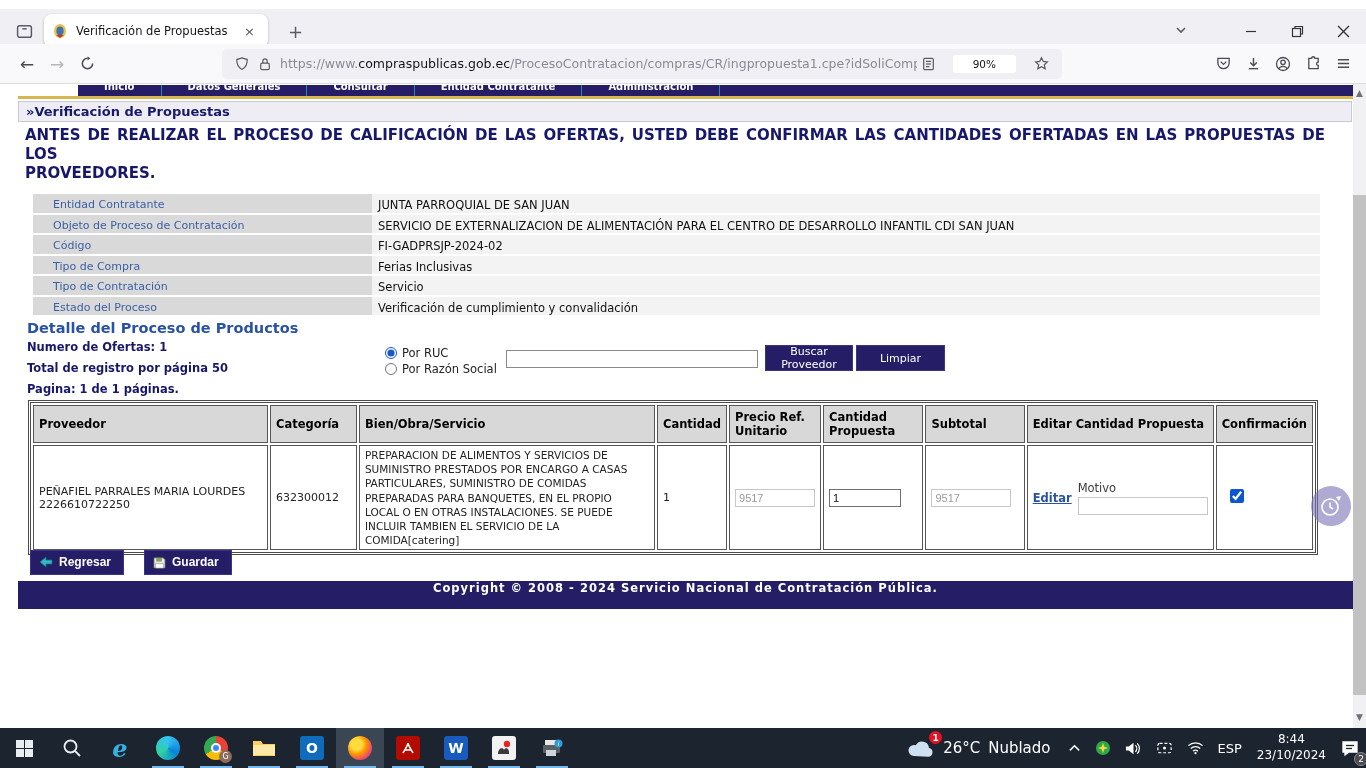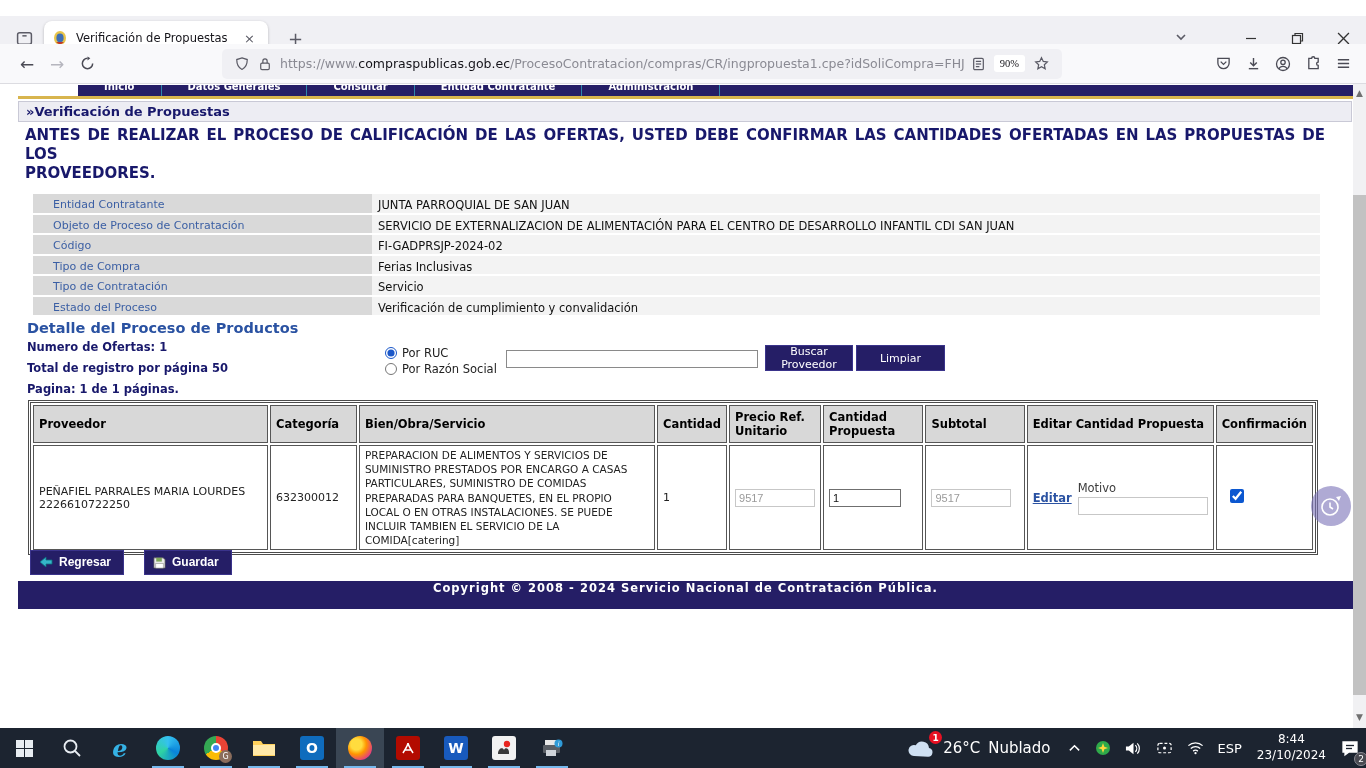--- a/index.html
+++ b/index.html
@@ -1,40 +1,40 @@
 <!DOCTYPE html>
 <html><head>
 <meta charset="utf-8">
 <style>
   * { margin:0; padding:0; box-sizing:border-box; }
   html,body { width:1366px; height:768px; overflow:hidden; }
   body { font-family:"DejaVu Sans", sans-serif; background:#fff; }
   .screen { position:relative; width:1366px; height:768px; background:#fff; overflow:hidden; }
 
   
-  .titlebar { position:absolute; top:16px; left:0; width:1366px; height:44px; background:#f0f0f4; display:flex; align-items:center; }
+  .titlebar { position:absolute; top:9px; left:0; width:1366px; height:44px; background:#f0f0f4; display:flex; align-items:center; }
   .fxview { width:28px; height:28px; margin-left:10px; border-radius:4px; display:flex; align-items:center; justify-content:center; }
   .tab { position:relative; margin-left:6px; width:224px; height:34px; background:#fff; border-radius:8px; box-shadow:0 1px 3px rgba(0,0,0,.25); display:flex; align-items:center; padding:0 8px; }
   .tab .fav { width:16px; height:16px; margin-right:8px; flex:0 0 16px; }
   .tab .t-title { font-size:11.5px; color:#15141a; white-space:nowrap; overflow:hidden; flex:1; }
   .tab .t-close { font-size:13px; color:#5b5b66; padding:2px 5px; border-radius:4px; }
   .newtab { font-size:18px; color:#5b5b66; margin-left:12px; padding:2px 8px; border-radius:4px; }
   .tb-right { margin-left:auto; display:flex; align-items:center; height:100%; }
   .alltabs { color:#5b5b66; font-size:14px; margin-right:40px; }
   .winbtn { width:46px; height:100%; display:flex; align-items:center; justify-content:center; color:#333; }
 
   .toolbar { position:absolute; top:44px; left:0; width:1366px; height:40px; background:#f9f9fb; border-bottom:1px solid #dcdce1; display:flex; align-items:center; }
   .navbtn { width:30px; height:30px; display:flex; align-items:center; justify-content:center; font-size:17px; color:#4b4b55; border-radius:4px; }
   .navbtn.back { margin-left:12px; }
   .navbtn.fwd { color:#b6b6be; }
   .urlbar { margin-left:120px; width:840px; height:30px; background:#f0f0f4; border-radius:5px; display:flex; align-items:center; padding:0 8px; }
   .urlbar .uicon { color:#5b5b66; margin:0 5px; display:flex; align-items:center; }
   .urltext { font-size:12.5px; color:#8a8a93; white-space:nowrap; overflow:hidden; flex:1; margin-left:4px; }
   .urltext .dom { color:#15141a;text-align:center; }
-  .zoompill { background:#fff; border-radius:3px; font-size:10.5px; color:#15141a; padding:3px 6px; margin:0 4px;font-family:Liberation Serif, serif; }
+  .zoompill { background:#fff; border-radius:3px; font-size:10.5px; color:#15141a; padding:3px 20px; margin:0 13px; }
   .tbicons { display:flex; align-items:center; margin-left:auto; margin-right:8px; }
   .tbicons .ic { width:30px; height:30px; display:flex; align-items:center; justify-content:center; color:#4b4b55; }
 
   
   .viewport { position:absolute; top:84px; left:0; width:1366px; height:644px; background:#fff;padding-left:30px; }
 
   .site-nav { position:absolute; left:78px; top:1px; width:1275px; height:11px; background:#251e66; overflow:hidden; display:flex; }
   .site-nav .mi { color:#fff; font-size:10px; font-weight:bold; padding:0 26px; border-right:1px solid #2e86ab; display:flex; align-items:flex-start; }
   .site-nav .mi span { margin-top:-4px; white-space:nowrap; }
   .goldline { position:absolute; left:18px; top:12px; width:1335px; height:3px; background:#d8b54e; }

